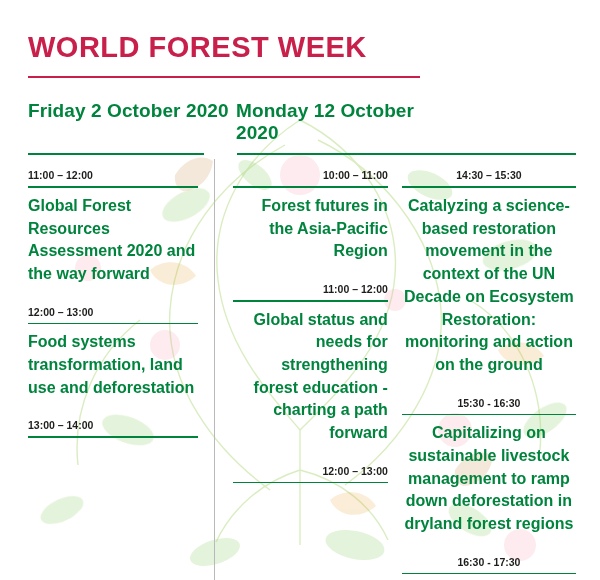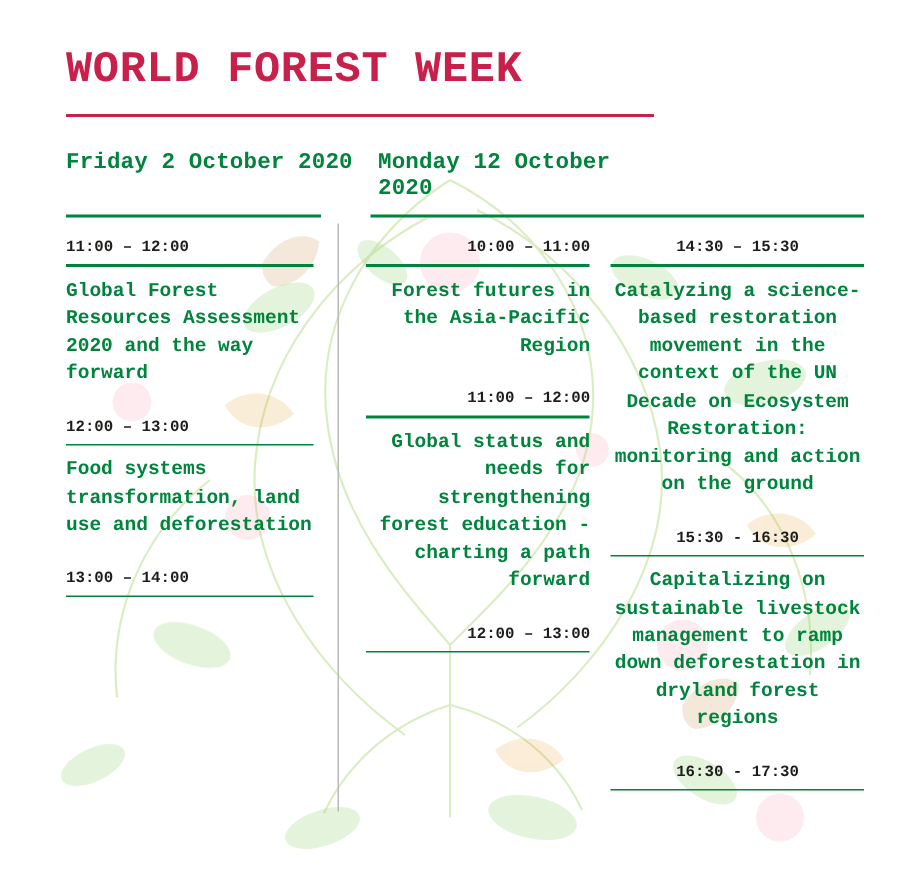--- a/index.html
+++ b/index.html
@@ -20,24 +20,23 @@
     position: absolute;
     inset: 0;
     pointer-events: none;
     z-index: 0;
     overflow: hidden;
   }
 
   .page {
     position: relative;
     z-index: 2;
-    padding: 22px 24px 0 40px;
+    padding: 22px 24px 0 24px;
     box-sizing: border-box;
     height: 100%;
-    font-family: Liberation Mono, monospace;
   }
 
   
   .title {
     font-size: 29px;
     font-weight: bold;
     letter-spacing: 0.5px;
     color: #c8204a;
     margin: 10px 0 0 4px;
     line-height: 1.05;
@@ -50,21 +49,21 @@
   }
 
   
   .day-heads {
     display: flex;
     margin-top: 22px;
     padding-left: 4px;
   }
   .day-head {
     color: #00843d;
-    font-size: 15px;
+    font-size: 19px;
     font-weight: bold;
     letter-spacing: 0.1px;
   }
   .day-head.first { width: 208px; }
   .day-head.second { width: 200px; }
 
   .head-rules {
     display: flex;
     margin-top: 9px;
     padding-left: 4px;
@@ -107,21 +106,21 @@
     margin-bottom: 5px;
   }
   .time-rule {
     height: 1.5px;
     background: #00843d;
     width: 100%;
     margin-bottom: 7px;
   }
   .session-title {
     color: #00843d;
-    font-size: 13px;
+    font-size: 16px;
     font-weight: bold;
     line-height: 1.42;
   }
 </style>
 </head>
 <body>
 
 <div class="bg-art">
   <svg width="600" height="580" viewBox="0 0 600 580" xmlns="http://www.w3.org/2000/svg">
     <g opacity="0.32" fill="none" stroke="#8dc63f" stroke-width="1.4">

